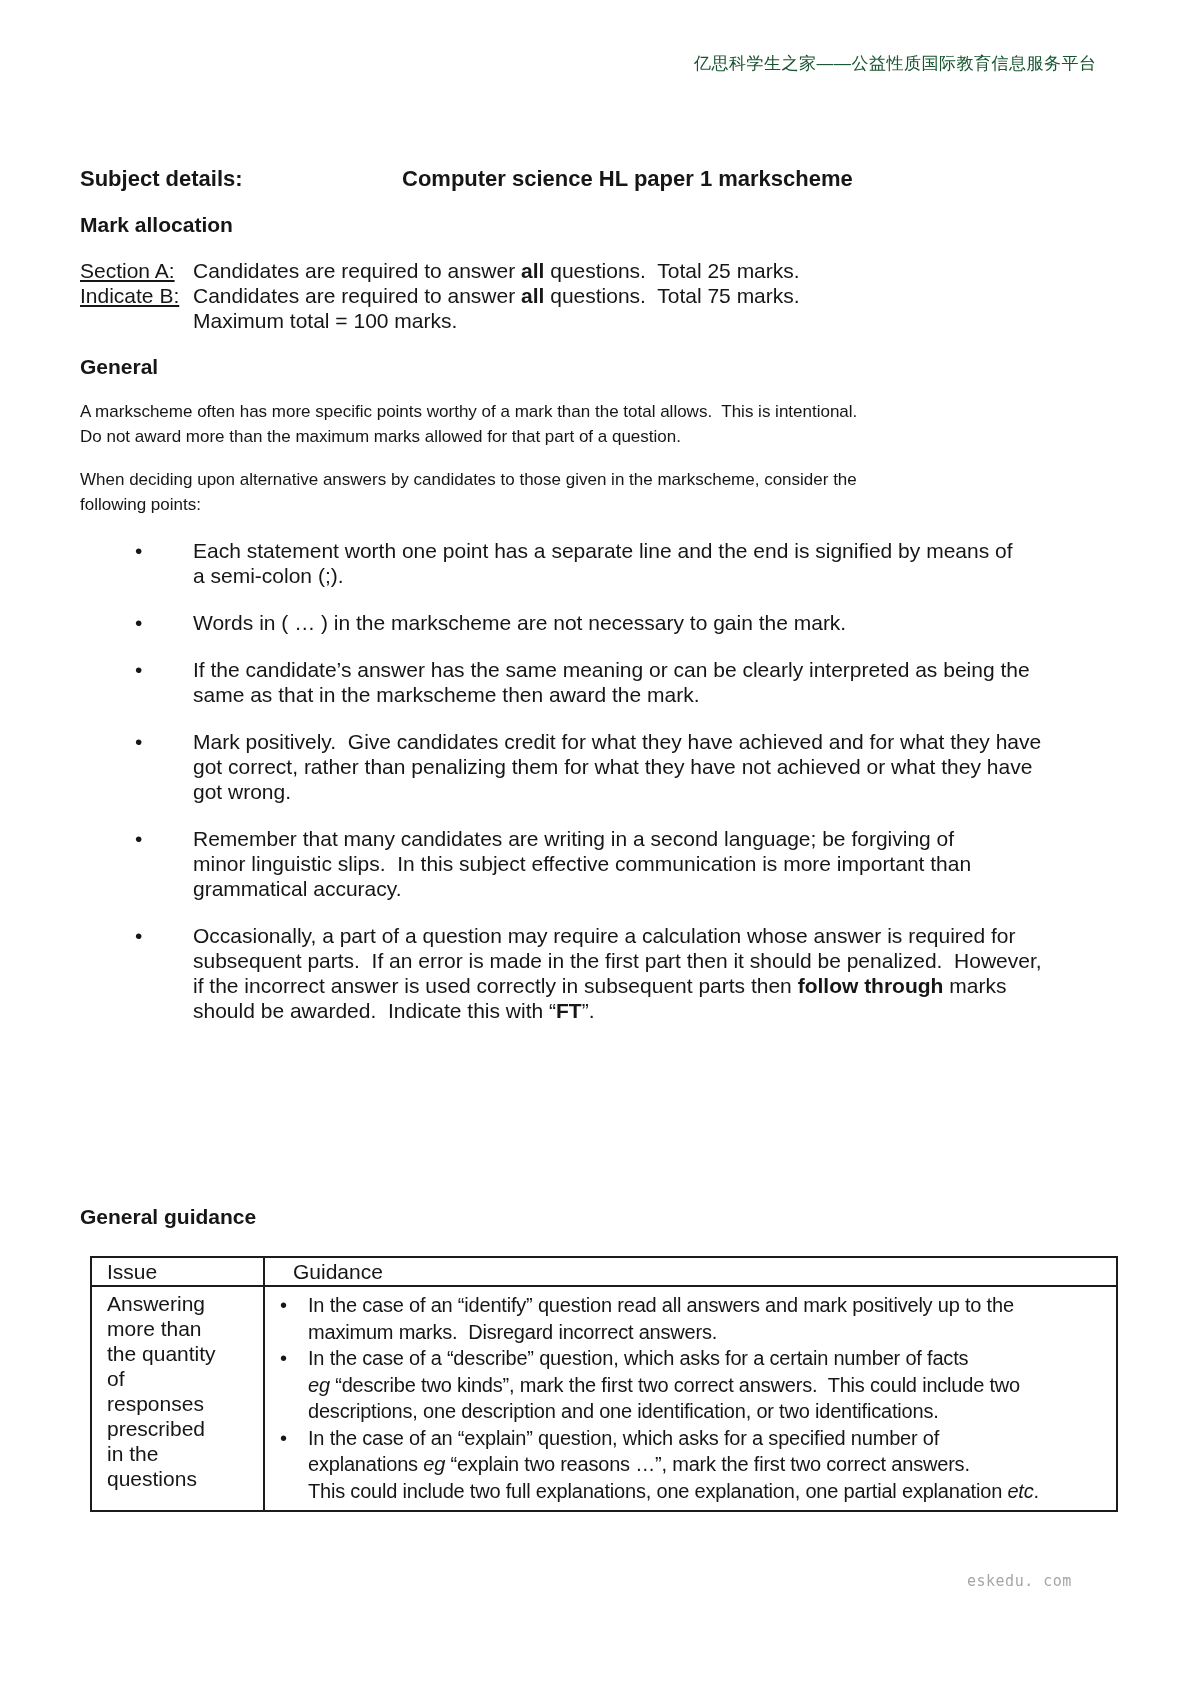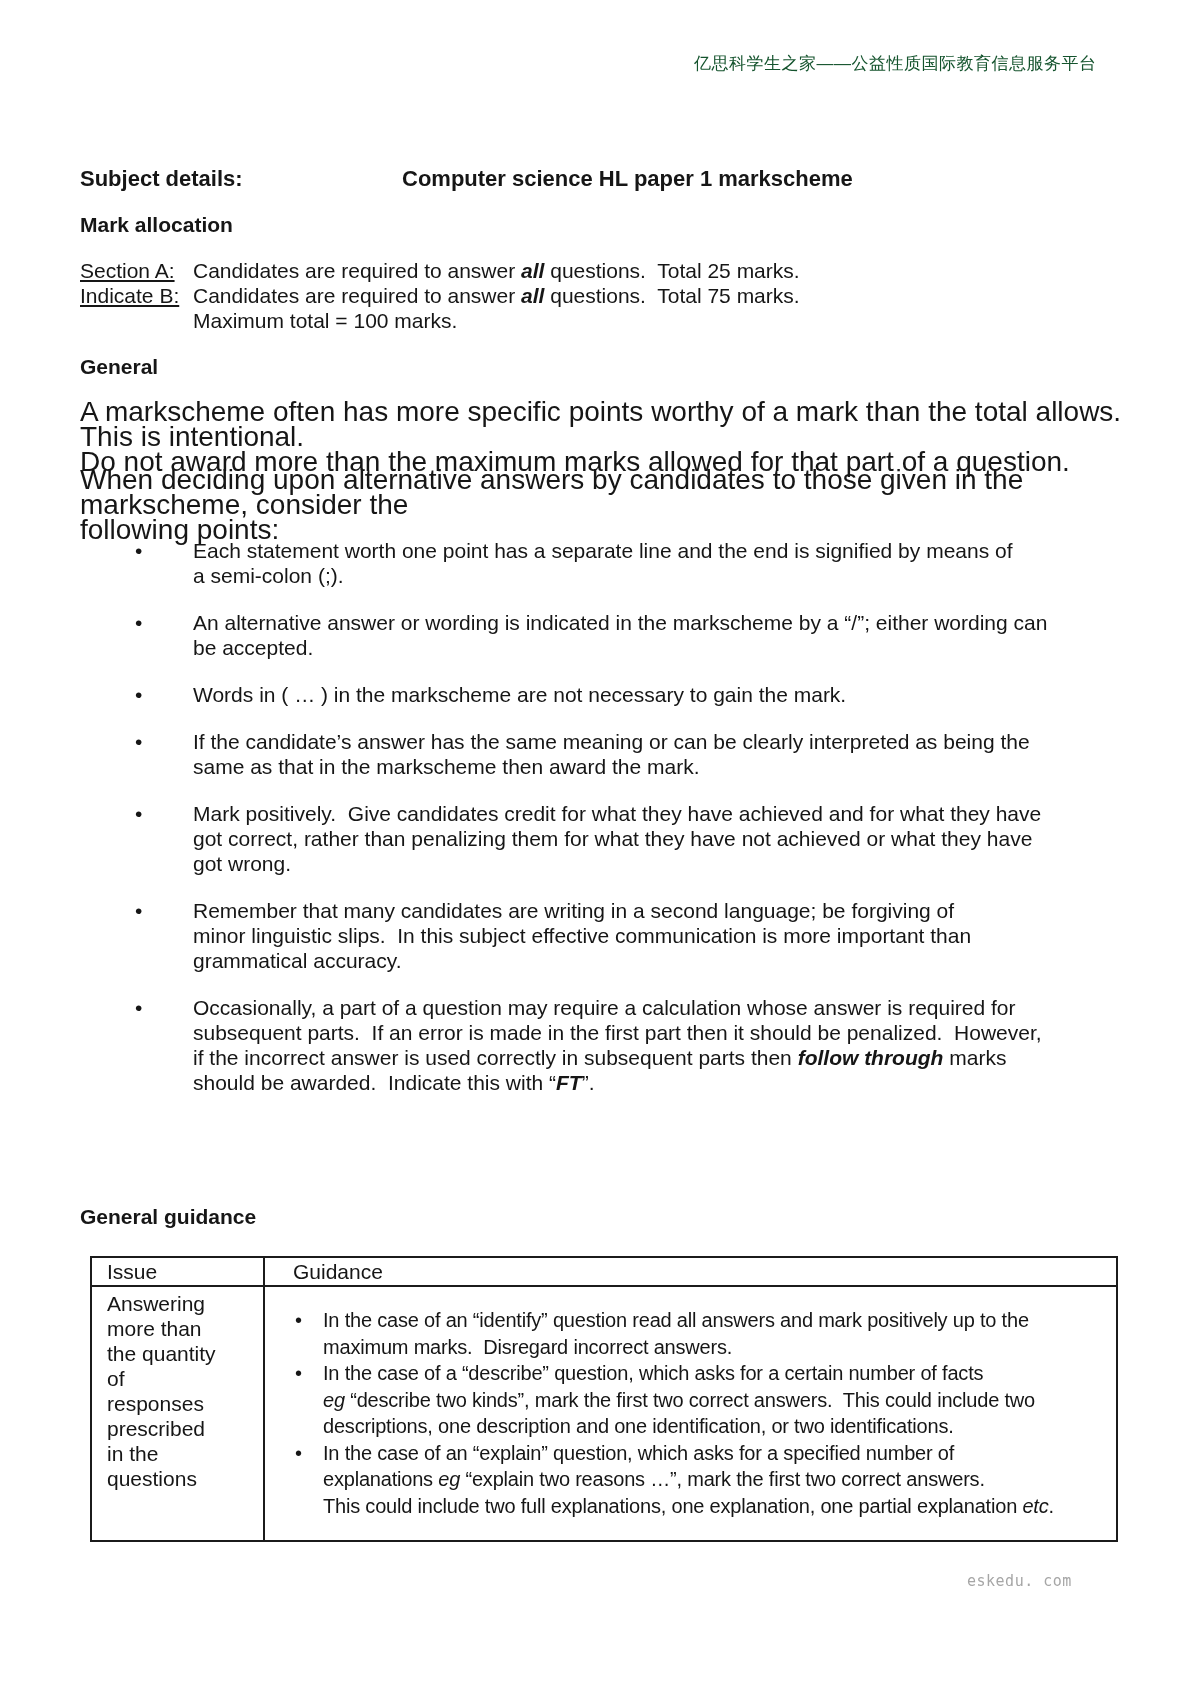--- a/index.html
+++ b/index.html
@@ -2,35 +2,35 @@
 <html><head>
 <meta charset="utf-8">
 <style>
   html,body{margin:0;padding:0;}
   body{
     width:1191px;height:1685px;position:relative;background:#ffffff;
     font-family:"Liberation Sans","DejaVu Sans",sans-serif;
     color:#161616;
   }
   .abs{position:absolute;}
-  .b{font-weight:bold;font-style:italic;}
+  .b{font-weight:bold;}
   .i{font-style:italic;}
   #header-watermark{
     top:52px;left:694px;font-size:17px;letter-spacing:0.5px;color:#14532d;
   }
   #title-row{top:166px;left:80px;width:1060px;font-size:22px;line-height:26px;}
   #title-row .label{display:inline-block;width:322px;font-weight:bold;vertical-align:top;}
   #title-row .value{font-weight:bold;}
   .heading{font-weight:bold;font-size:21px;line-height:25px;}
   #alloc-heading{top:212px;left:80px;}
   #alloc{top:258px;left:80px;width:1060px;font-size:21px;line-height:25px;}
   .alloc-row{display:flex;}
   .alloc-row .alabel{flex:0 0 113px;text-decoration:underline;}
   #general-heading{top:354px;left:80px;}
-  .para{font-size:28px;line-height:25px;width:1060px;}
+  .para{font-size:17px;line-height:25px;width:1060px;}
   #para1{top:399px;left:80px;}
   #para2{top:467px;left:80px;}
   #bullet-list{top:538px;left:80px;width:1040px;margin:0;padding:0;list-style:none;
     font-size:21px;line-height:25px;}
   #bullet-list li{position:relative;padding-left:113px;width:927px;}
   #bullet-list li + li{margin-top:22px;}
   #bullet-list li::before{content:"\2022";position:absolute;left:55px;top:0;}
   #guidance-heading{top:1204px;left:80px;}
   #guidance-table{
     top:1256px;left:90px;width:1028px;border-collapse:collapse;
@@ -38,21 +38,21 @@
   }
   #guidance-table th,#guidance-table td{
     border:2px solid #1b1b1b;vertical-align:top;text-align:left;font-weight:normal;
   }
   #guidance-table th{height:24px;padding:1px 8px 1px 15px;}
   #guidance-table th.col-guidance{padding-left:28px;}
   #guidance-table .col-issue{width:148px;}
   #guidance-table td.issue{padding:4px 6px 6px 15px;margin-top:28px;}
   #guidance-table td.guidance{padding:5px 6px 6px 12px;}
   #guidance-table td.guidance ul{
-    margin:15px;padding:0;list-style:none;font-size:20px;line-height:26.5px;letter-spacing:-0.2px;
+    margin:0;padding:0;list-style:none;font-size:20px;line-height:26.5px;letter-spacing:-0.2px;
   }
   #guidance-table td.guidance li{position:relative;padding-left:31px;}
   #guidance-table td.guidance li::before{content:"\2022";position:absolute;left:3px;top:0;}
   #footer-watermark{
     top:1572px;left:967px;font-family:"DejaVu Sans Mono","Liberation Mono",monospace;
     font-size:15px;color:#a6a6a6;letter-spacing:0.5px;
   }
 </style>
 </head>
 <body>
@@ -81,21 +81,20 @@
 </div>
 
 <div id="general-heading" class="abs heading">General</div>
 
 <div id="para1" class="abs para"><span>A markscheme often has more specific points worthy of a mark than the total allows.&nbsp; This is intentional.</span><br><span>Do not award more than the maximum marks allowed for that part of a question.</span></div>
 
 <div id="para2" class="abs para"><span>When deciding upon alternative answers by candidates to those given in the markscheme, consider the</span><br><span>following points:</span></div>
 
 <ul id="bullet-list" class="abs">
   <li><span>Each statement worth one point has a separate line and the end is signified by means of</span><br><span>a semi-colon (;).</span></li>
-  <li><span>An alternative answer or wording is indicated in the markscheme by a “/”; either wording can</span><br><span>be accepted.</span></li>
   <li><span>Words in ( … ) in the markscheme are not necessary to gain the mark.</span></li>
   <li><span>If the candidate’s answer has the same meaning or can be clearly interpreted as being the</span><br><span>same as that in the markscheme then award the mark.</span></li>
   <li><span>Mark positively.&nbsp; Give candidates credit for what they have achieved and for what they have</span><br><span>got correct, rather than penalizing them for what they have not achieved or what they have</span><br><span>got wrong.</span></li>
   <li><span>Remember that many candidates are writing in a second language; be forgiving of</span><br><span>minor linguistic slips.&nbsp; In this subject effective communication is more important than</span><br><span>grammatical accuracy.</span></li>
   <li><span>Occasionally, a part of a question may require a calculation whose answer is required for</span><br><span>subsequent parts.&nbsp; If an error is made in the first part then it should be penalized.&nbsp; However,</span><br><span>if the incorrect answer is used correctly in subsequent parts then </span><span class="b">follow through</span><span> marks</span><br><span>should be awarded.&nbsp; Indicate this with “</span><span class="b">FT</span><span>”.</span></li>
 </ul>
 
 <div id="guidance-heading" class="abs heading">General guidance</div>
 
 <table id="guidance-table" class="abs">

